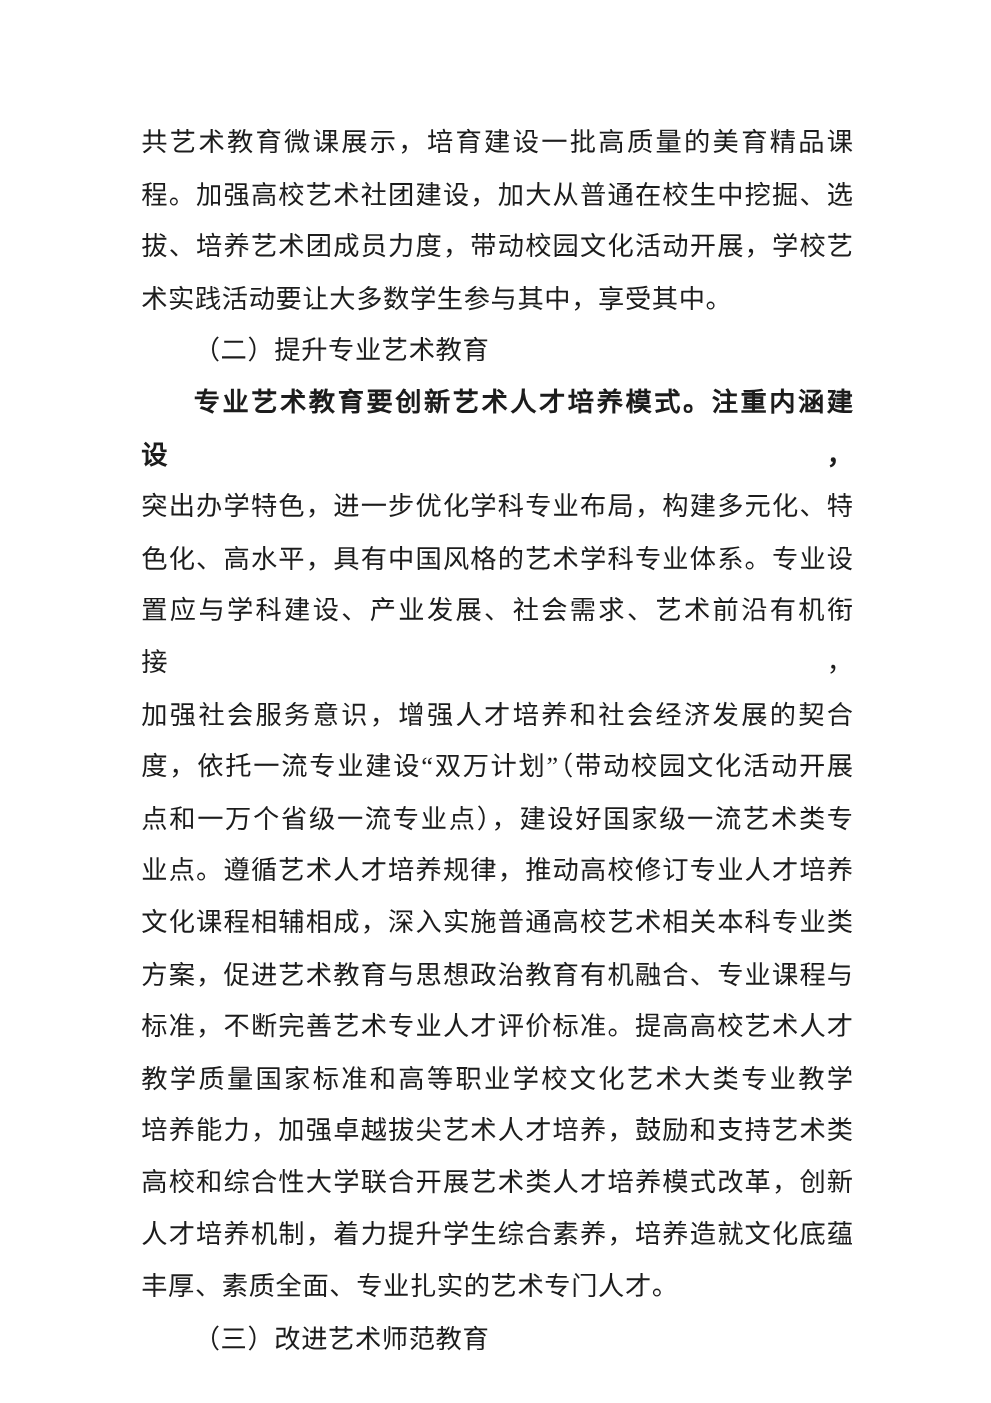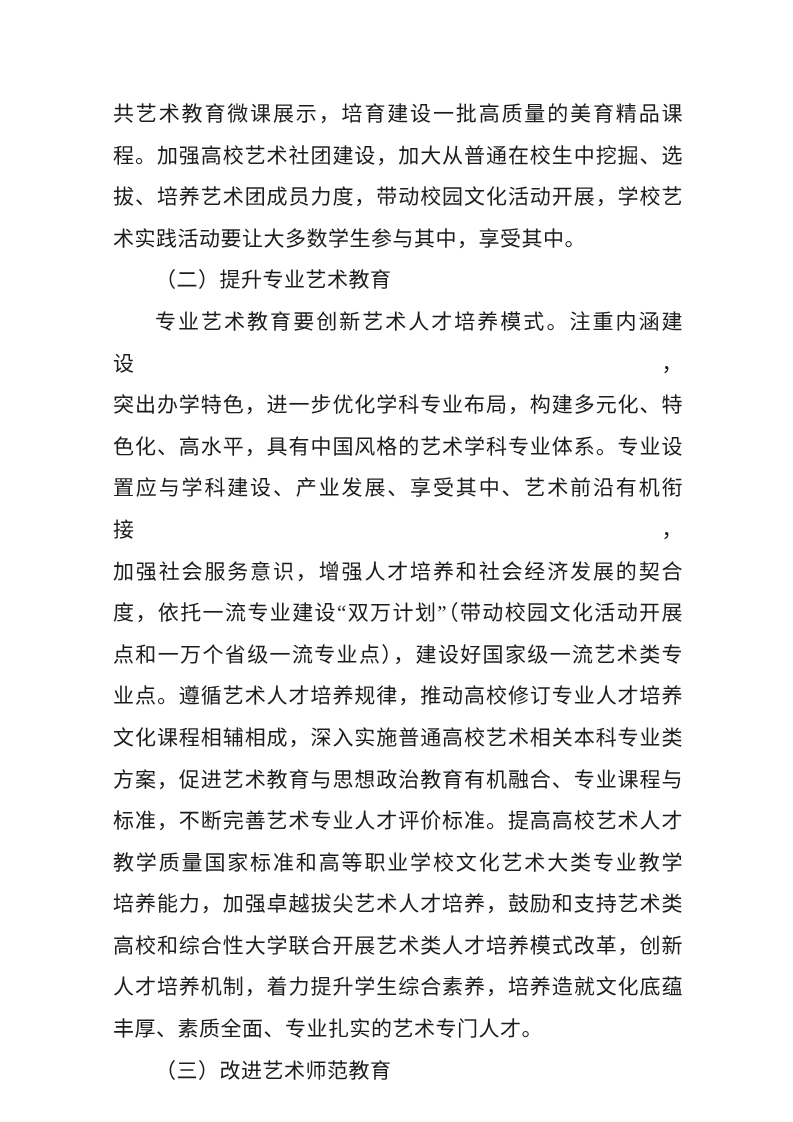--- a/index.html
+++ b/index.html
@@ -31,20 +31,21 @@
     text-align: justify;
     text-align-last: left;
     text-justify: inter-character;
     letter-spacing: 0.5px;
   }
   .line.j {
     text-align-last: justify;
   }
   .line.indent {
     text-indent: 2em;
+    font-weight: bold;
   }
   .heading {
     text-indent: 2em;
     text-align: left;
     text-align-last: left;
   }
 </style>
 </head>
 <body>
 
@@ -57,21 +58,21 @@
       <div class="line j">拔、培养艺术团成员力度，带动校园文化活动开展，学校艺</div>
       <div class="line">术实践活动要让大多数学生参与其中，享受其中。</div>
     </div>
 
     <div class="line heading">（二）提升专业艺术教育</div>
 
     <div class="para">
       <div class="line j indent">专业艺术教育要创新艺术人才培养模式。注重内涵建设，</div>
       <div class="line j">突出办学特色，进一步优化学科专业布局，构建多元化、特</div>
       <div class="line j">色化、高水平，具有中国风格的艺术学科专业体系。专业设</div>
-      <div class="line j">置应与学科建设、产业发展、享受其中、艺术前沿有机衔接，</div>
+      <div class="line j">置应与学科建设、产业发展、社会需求、艺术前沿有机衔接，</div>
       <div class="line j">加强社会服务意识，增强人才培养和社会经济发展的契合</div>
       <div class="line j">度，依托一流专业建设“双万计划”（带动校园文化活动开展</div>
       <div class="line j">点和一万个省级一流专业点），建设好国家级一流艺术类专</div>
       <div class="line j">业点。遵循艺术人才培养规律，推动高校修订专业人才培养</div>
       <div class="line j">文化课程相辅相成，深入实施普通高校艺术相关本科专业类</div>
       <div class="line j">方案，促进艺术教育与思想政治教育有机融合、专业课程与</div>
       <div class="line j">标准，不断完善艺术专业人才评价标准。提高高校艺术人才</div>
       <div class="line j">教学质量国家标准和高等职业学校文化艺术大类专业教学</div>
       <div class="line j">培养能力，加强卓越拔尖艺术人才培养，鼓励和支持艺术类</div>
       <div class="line j">高校和综合性大学联合开展艺术类人才培养模式改革，创新</div>

